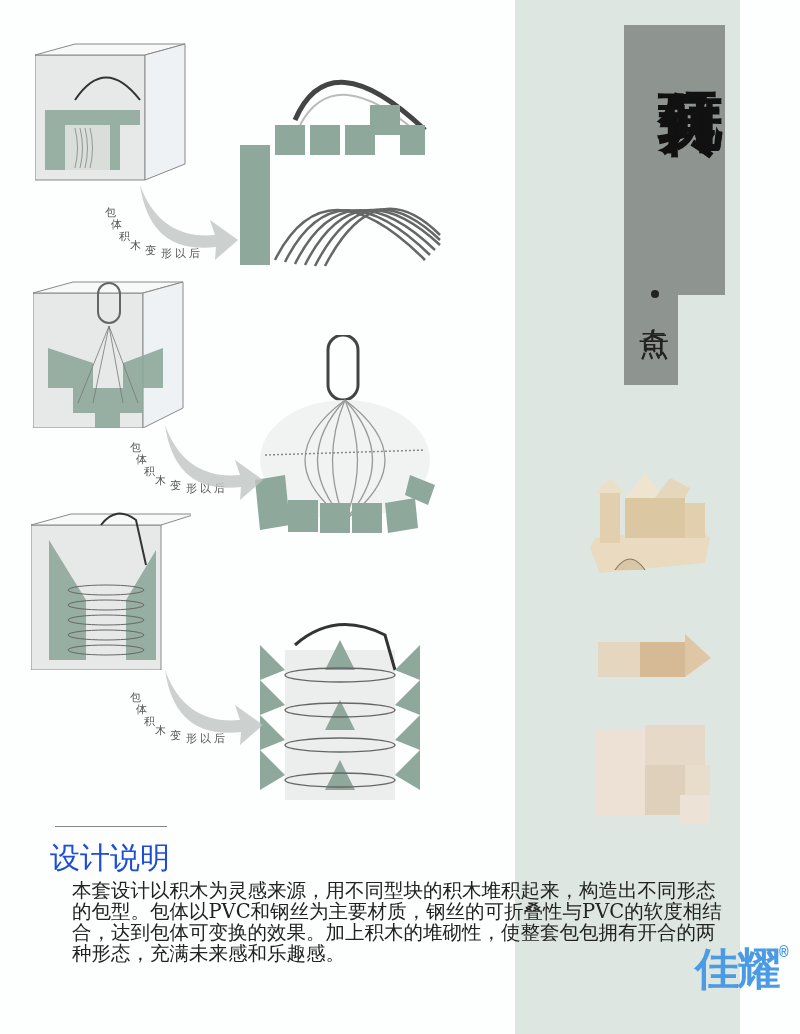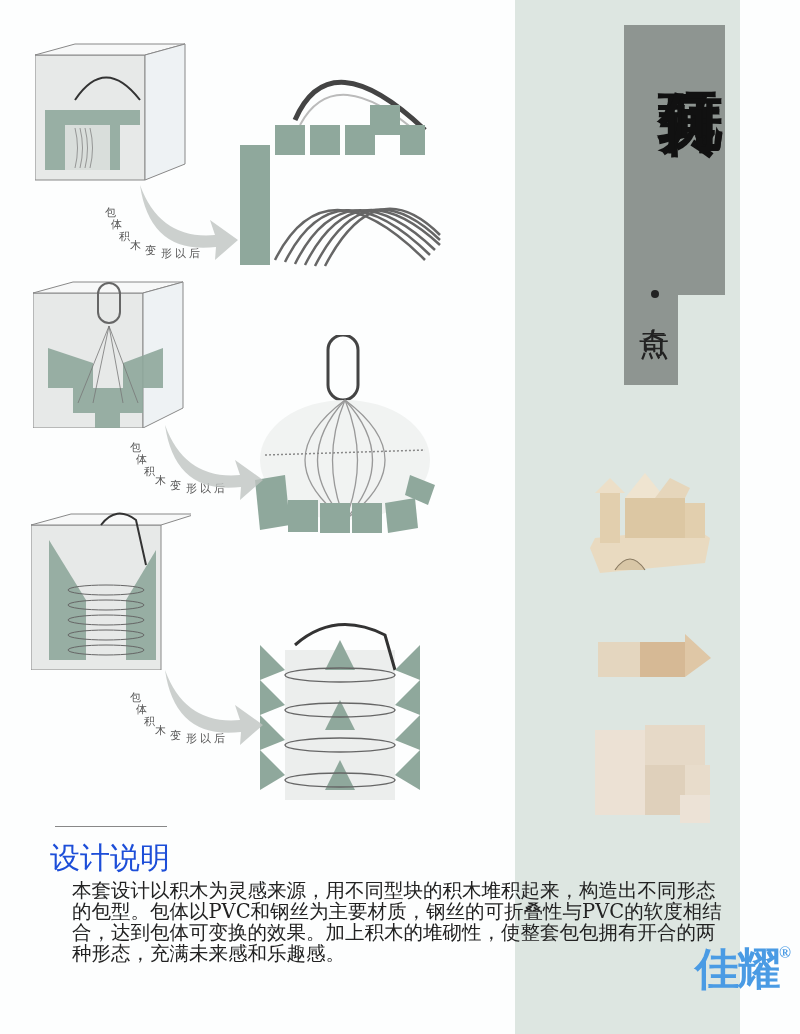--- a/index.html
+++ b/index.html
@@ -9,21 +9,21 @@
   .title-box2{position:absolute;left:624px;top:295px;width:54px;height:90px;background:#8e9591;}
   .title-main{position:absolute;left:624px;top:42px;width:101px;font-family:"DejaVu Sans","Liberation Sans",sans-serif;font-weight:bold;font-size:64px;line-height:68px;color:#111;text-align:center;writing-mode:vertical-rl;letter-spacing:0;}
   .title-dot{position:absolute;left:651px;top:290px;width:8px;height:8px;border-radius:50%;background:#222;}
   .title-sub{position:absolute;left:632px;top:305px;width:40px;font-family:"DejaVu Sans","Liberation Sans",sans-serif;font-size:30px;line-height:36px;color:#222;writing-mode:vertical-rl;text-align:center;}
   .box{position:absolute;}
   .caption{position:absolute;font-size:11px;color:#555;font-family:"DejaVu Serif",serif;}
   .caption span{position:absolute;white-space:nowrap;}
   .desc-rule{position:absolute;left:55px;top:826px;width:112px;height:1px;background:#888;}
   .desc-heading{position:absolute;left:50px;top:838px;font-size:30px;color:#1d4ed8;font-family:"DejaVu Serif","Liberation Serif",serif;}
   .desc-body{position:absolute;left:72px;top:880px;width:650px;font-size:19.5px;line-height:21px;color:#222;font-family:"DejaVu Serif","Liberation Serif",serif;}
-  .logo{position:absolute;left:695px;top:940px;font-family:Liberation Serif, serif;font-size:44px;font-weight:bold;color:#4a9be4;letter-spacing:-2px;}
+  .logo{position:absolute;left:695px;top:940px;font-family:Liberation Mono, monospace;font-size:44px;font-weight:bold;color:#4a9be4;letter-spacing:-2px;}
   .logo sup{font-size:16px;vertical-align:top;position:relative;top:4px;}
   .product{position:absolute;}
 </style>
 </head>
 <body>
 
 <div class="panel"></div>
 <div class="title-box"></div>
 <div class="title-box2"></div>
 <div class="title-main">玩转几何</div>

